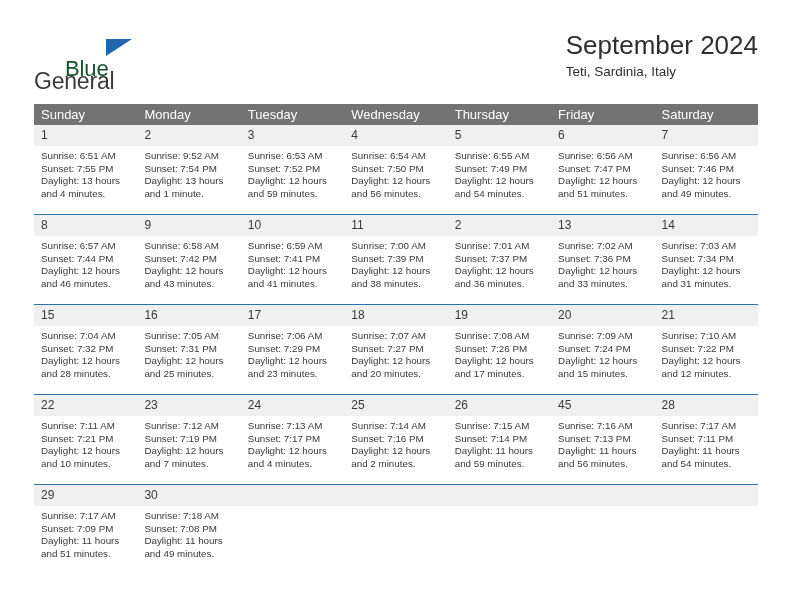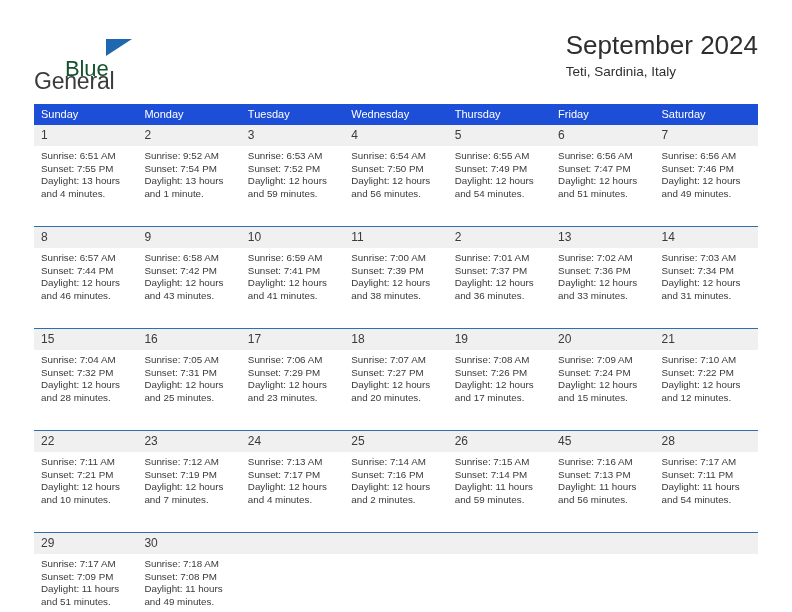--- a/index.html
+++ b/index.html
@@ -88,23 +88,23 @@
   
   .calendar {
     position: absolute;
     left: 34px;
     top: 104px;
     width: 724px;
     border-collapse: collapse;
     table-layout: fixed;
   }
   .calendar th {
-    background: #1d4ed8;
+    background: #737373;
     color: #ffffff;
-    font-size: 11px;
+    font-size: 13px;
     font-weight: normal;
     text-align: left;
     padding: 4px 0 4px 7px;
     height: 13px;
     line-height: 13px;
   }
   .calendar td {
     width: 103.4px;
     padding: 0;
     vertical-align: top;
@@ -125,21 +125,21 @@
     height: 13px;
   }
   .daynum.empty {
     color: transparent;
   }
   .dayinfo {
     padding: 4px 6px 16px 7px;
     font-size: 9.8px;
     line-height: 12.6px;
     color: #3a3a3a;
-    height: 80px;
+    height: 68px;
     box-sizing: border-box;
   }
   .dayinfo div {
     white-space: nowrap;
   }
   .dayinfo .daylight {
     white-space: normal;
   }
 </style>
 </head>

